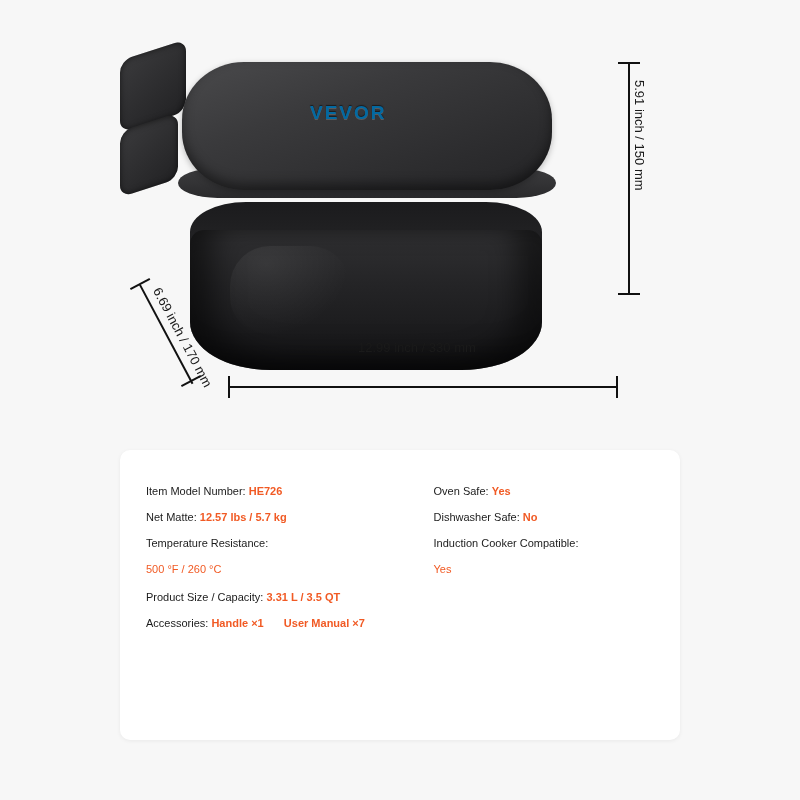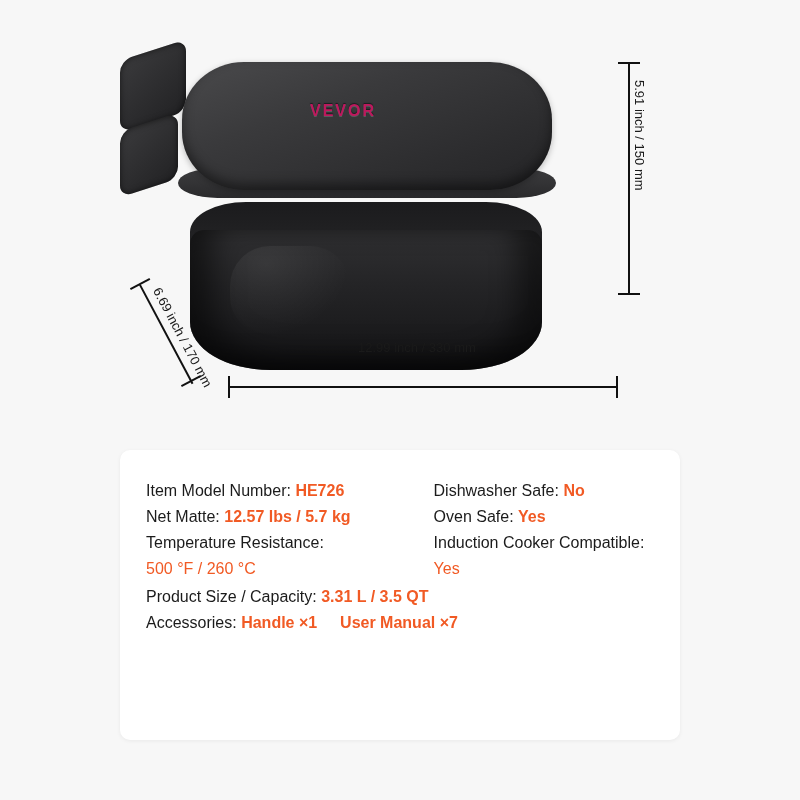--- a/index.html
+++ b/index.html
@@ -54,24 +54,24 @@
     top: 118px;
     width: 378px;
     height: 30px;
     background: linear-gradient(180deg, #3c3c3e 0%, #2a2a2c 100%);
     border-radius: 58px / 22px;
   }
   .lid-logo {
     position: absolute;
     left: 190px;
     top: 52px;
-    font-size: 16px;
+    font-size: 19px;
     letter-spacing: 2px;
     font-weight: bold;
-    color: #be185d;
+    color: #0369a1;
     text-shadow: 0 1px 0 #5a5a5d, 0 -1px 1px #1c1c1e;
     user-select: none;
   }
   .ear-left {
     left: 34px;
     top: 132px;
     width: 66px;
     height: 72px;
     background: linear-gradient(145deg, #3a3a3c, #222224);
     border-radius: 12px;
@@ -253,21 +253,21 @@
     display: flex;
     gap: 0;
   }
   .col-left {
     width: 300px;
   }
   .col-right {
     width: 230px;
   }
   .row {
-    font-size: 16px;
+    font-size: 11px;
     line-height: 26px;
     color: #1b1b1b;
   }
   .val {
     color: #f15a24;
     font-weight: bold;
   }
   .val-block {
     color: #f15a24;
     font-weight: normal;
@@ -334,26 +334,26 @@
             <span class="val">12.57 lbs / 5.7 kg</span>
           </div>
           <div class="row">
             <span>Temperature Resistance:</span>
             <span class="val-block">500 °F / 260 °C</span>
           </div>
         </div>
 
         <div class="col-right">
           <div class="row">
+            <span>Oven Safe:</span>
+            <span class="val">Yes</span>
+          </div>
+          <div class="row">
             <span>Dishwasher Safe:</span>
             <span class="val">No</span>
-          </div>
-          <div class="row">
-            <span>Oven Safe:</span>
-            <span class="val">Yes</span>
           </div>
           <div class="row">
             <span>Induction Cooker Compatible:</span>
             <span class="val-block">Yes</span>
           </div>
         </div>
 
       </div>
 
       <div class="full-rows">

